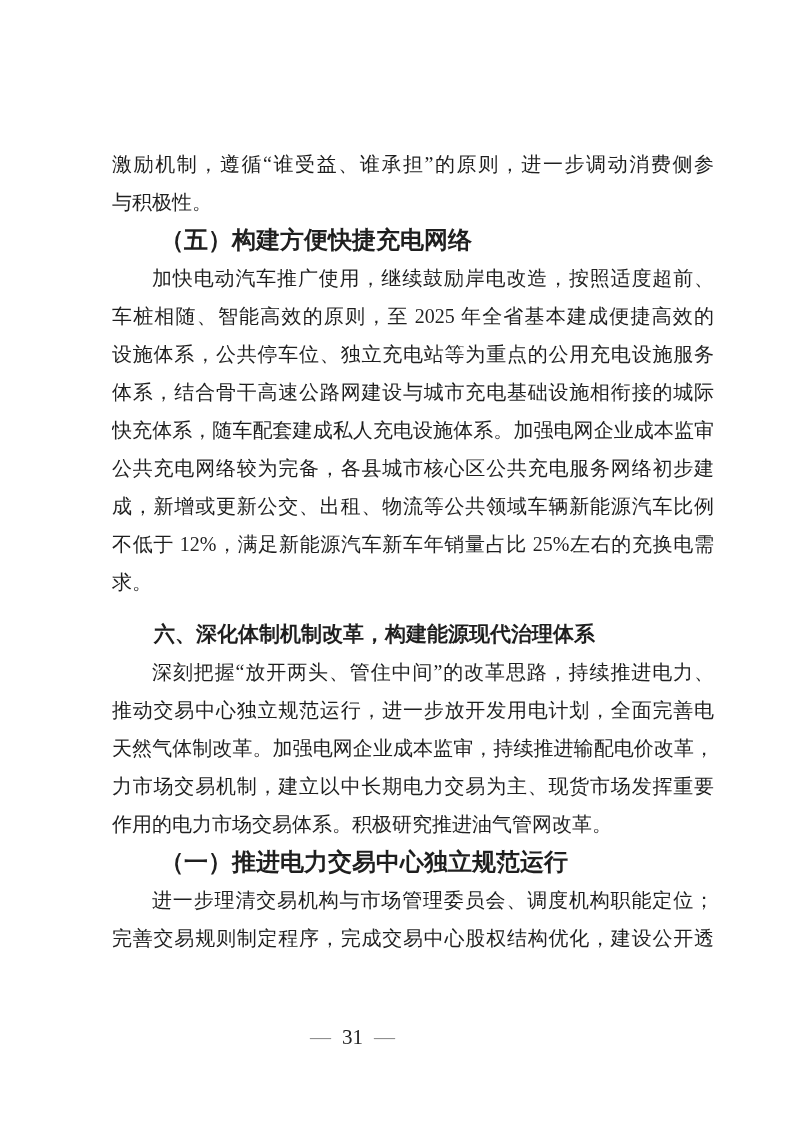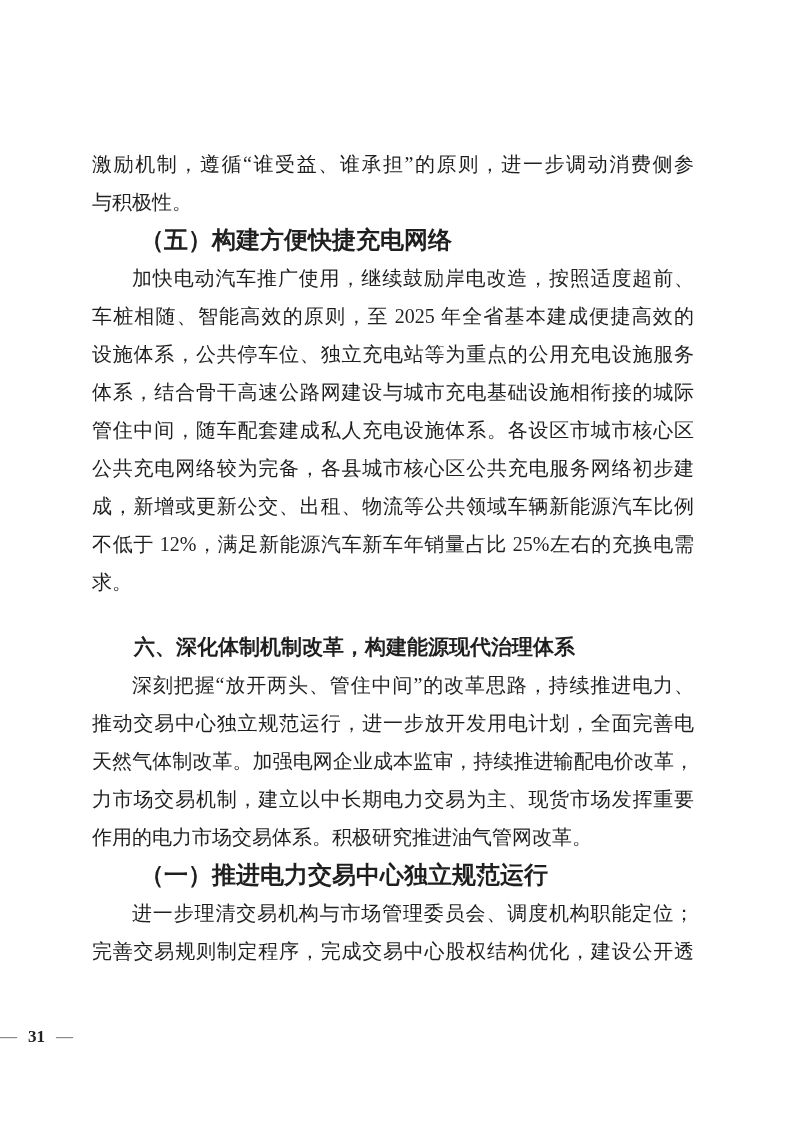--- a/index.html
+++ b/index.html
@@ -11,21 +11,21 @@
     position: relative;
     width: 800px;
     height: 1133px;
     background: #ffffff;
     overflow: hidden;
     font-family: "Liberation Serif", "DejaVu Serif", serif;
     color: #1f1f1f;
   }
   .content {
     position: absolute;
-    left: 92px;
+    left: 112px;
     top: 145px;
     width: 602px;
   }
   .line {
     font-size: 20px;
     line-height: 38px;
     height: 38px;
     overflow: hidden;
     text-align: justify;
     text-align-last: justify;
@@ -47,31 +47,30 @@
     text-align-last: left;
   }
   .line.hei {
     font-weight: bold;
     font-size: 21px;
     font-family: "Liberation Sans", "DejaVu Sans", sans-serif;
     text-align: left;
     text-align-last: left;
   }
   .line.gap {
-    margin-top: 27px;
+    margin-top: 14px;
   }
   .footer {
     position: absolute;
     top: 1024px;
     left: 0;
     right: 95px;
-    text-align: left;
-    font-size: 17px;
+    text-align: center;
+    font-size: 21px;
     line-height: 26px;
-    font-weight: bold;
   }
   .footer .dash {
     color: #8a8a8a;
   }
   .footer .num {
     color: #222222;
     margin: 0 11px;
   }
 </style>
 </head>
@@ -79,21 +78,21 @@
 
 <div class="page">
   <div class="content" id="content">
       <div class="line">激励机制，遵循“谁受益、谁承担”的原则，进一步调动消费侧参</div>
       <div class="line end">与积极性。</div>
       <div class="line kai indent end">（五）构建方便快捷充电网络</div>
       <div class="line indent">加快电动汽车推广使用，继续鼓励岸电改造，按照适度超前、</div>
       <div class="line">车桩相随、智能高效的原则，至 2025 年全省基本建成便捷高效的</div>
       <div class="line">设施体系，公共停车位、独立充电站等为重点的公用充电设施服务</div>
       <div class="line">体系，结合骨干高速公路网建设与城市充电基础设施相衔接的城际</div>
-      <div class="line">管住中间，随车配套建成私人充电设施体系。各设区市城市核心区</div>
+      <div class="line">快充体系，随车配套建成私人充电设施体系。加强电网企业成本监审</div>
       <div class="line">公共充电网络较为完备，各县城市核心区公共充电服务网络初步建</div>
       <div class="line">成，新增或更新公交、出租、物流等公共领域车辆新能源汽车比例</div>
       <div class="line">不低于 12%，满足新能源汽车新车年销量占比 25%左右的充换电需</div>
       <div class="line end">求。</div>
       <div class="line hei indent end gap">六、深化体制机制改革，构建能源现代治理体系</div>
       <div class="line indent">深刻把握“放开两头、管住中间”的改革思路，持续推进电力、</div>
       <div class="line">推动交易中心独立规范运行，进一步放开发用电计划，全面完善电</div>
       <div class="line">天然气体制改革。加强电网企业成本监审，持续推进输配电价改革，</div>
       <div class="line">力市场交易机制，建立以中长期电力交易为主、现货市场发挥重要</div>
       <div class="line end">作用的电力市场交易体系。积极研究推进油气管网改革。</div>

